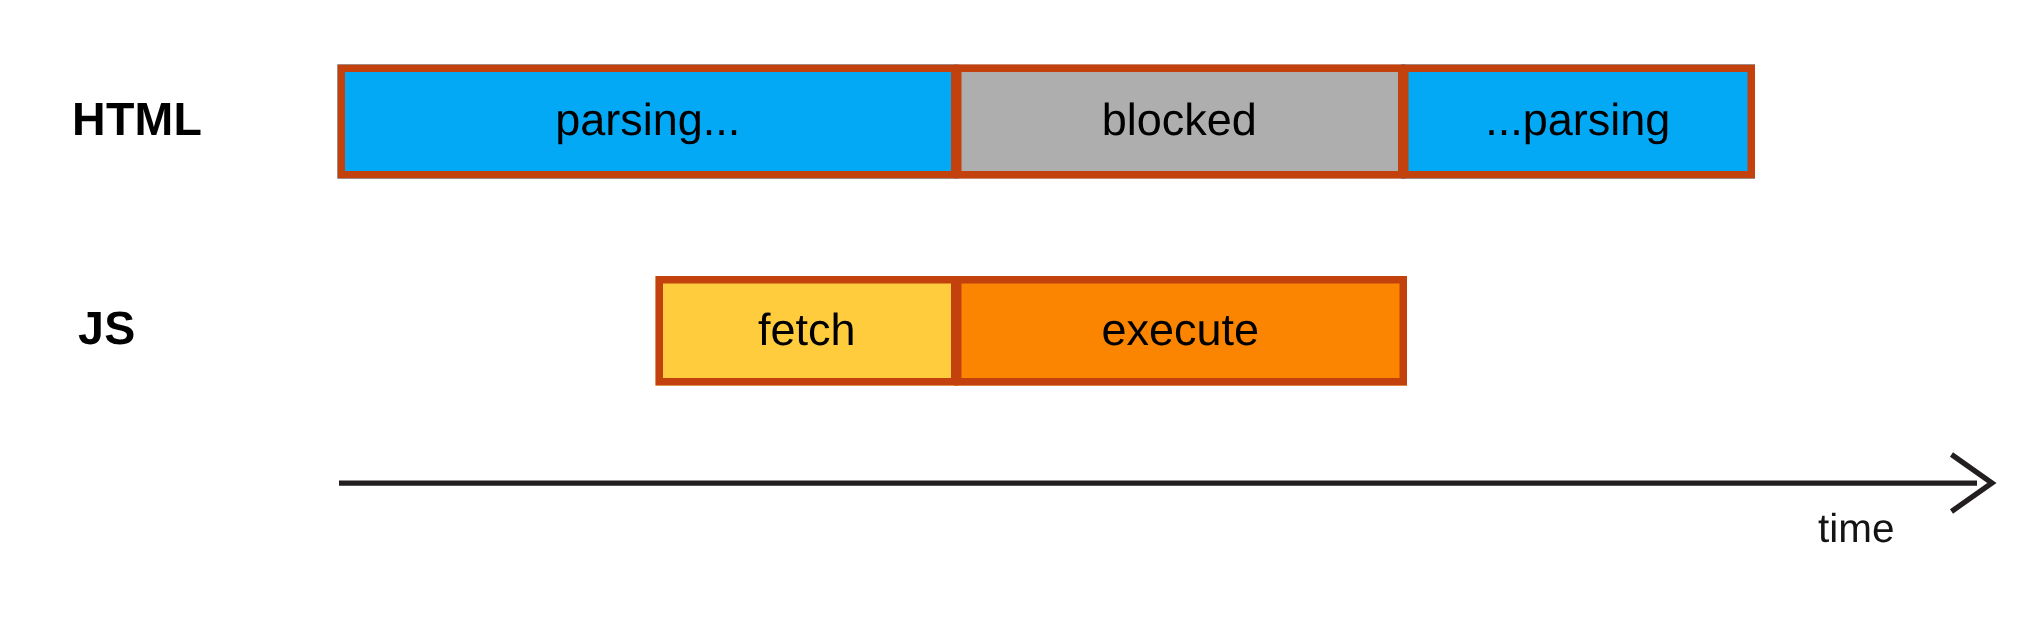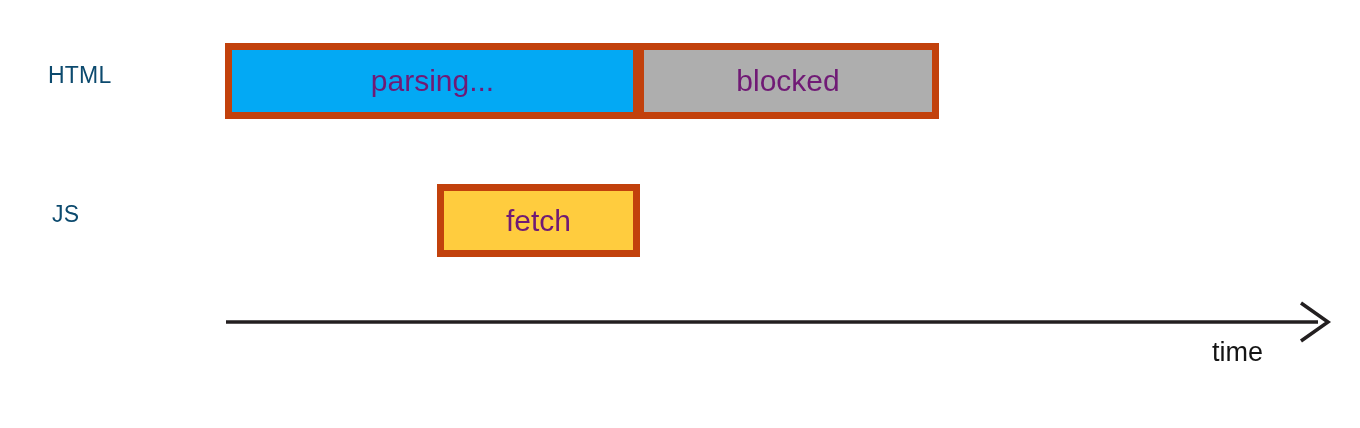--- a/index.html
+++ b/index.html
@@ -21,25 +21,26 @@
     position: absolute;
     left: 0;
     top: 0;
     width: 1360px;
     height: 428px;
   }
 
   
   .row-label {
     position: absolute;
-    font-size: 23px;
+    font-size: 31px;
     line-height: 1;
     letter-spacing: 0.2px;
-    color: #0c4a6e;
+    color: #000000;
     white-space: nowrap;
+    font-weight: bold;
   }
   #label-html { left: 48px; top: 64px; }
   #label-js   { left: 52px; top: 203px; }
 
   
   .bar {
     position: absolute;
     display: flex;
     box-sizing: border-box;
   }
@@ -51,28 +52,28 @@
   }
   #bar-js {
     left: 437px;
     top: 184px;
     width: 501px;
     height: 73px;
   }
 
   .seg {
     box-sizing: border-box;
-    border: 7px solid #c2410c;
+    border: 5px solid #c2410c;
     margin-left: -3px;
     display: flex;
     align-items: center;
     justify-content: center;
     font-size: 30px;
     line-height: 1;
-    color: #701a75;
+    color: #000000;
     white-space: nowrap;
   }
   .seg:first-child { margin-left: 0; }
 
   
   #time-axis {
     position: absolute;
     left: 220px;
     top: 300px;
     width: 1120px;
@@ -96,27 +97,33 @@
 
   <div class="row-label" id="label-html">HTML</div>
 
   <div class="bar" id="bar-html">
     <div class="seg" style="width:415px;background:#03A9F4;">
       <span>parsing...</span>
     </div>
     <div class="seg" style="width:302px;background:#AEAEAE;">
       <span>blocked</span>
     </div>
+    <div class="seg" style="width:237px;background:#03A9F4;">
+      <span>...parsing</span>
+    </div>
   </div>
 
   <div class="row-label" id="label-js">JS</div>
 
   <div class="bar" id="bar-js">
     <div class="seg" style="width:203px;background:#FFCC3E;">
       <span>fetch</span>
+    </div>
+    <div class="seg" style="width:304px;background:#FB8500;">
+      <span>execute</span>
     </div>
   </div>
 
   <svg id="time-axis" viewBox="0 0 1120 48" width="1120" height="48" aria-hidden="true">
     <line x1="6" y1="22" x2="1098" y2="22" stroke="#231f20" stroke-width="3.5"></line>
     <polyline points="1081,3 1108,22 1081,41" fill="none" stroke="#231f20" stroke-width="3.5" stroke-linecap="butt" stroke-linejoin="miter"></polyline>
   </svg>
 
   <div id="time-label">time</div>
 

